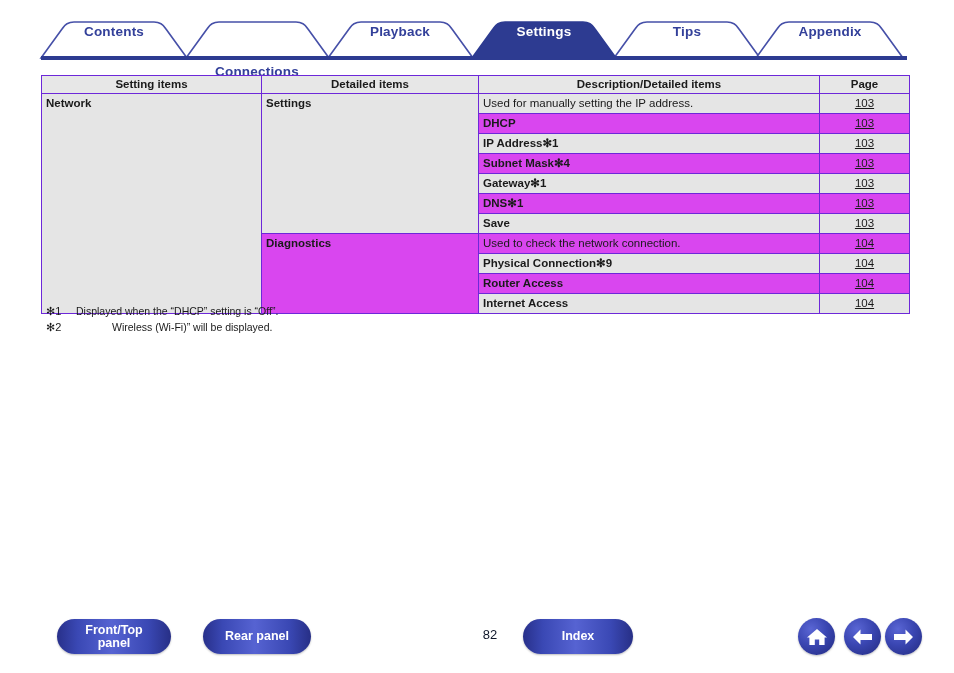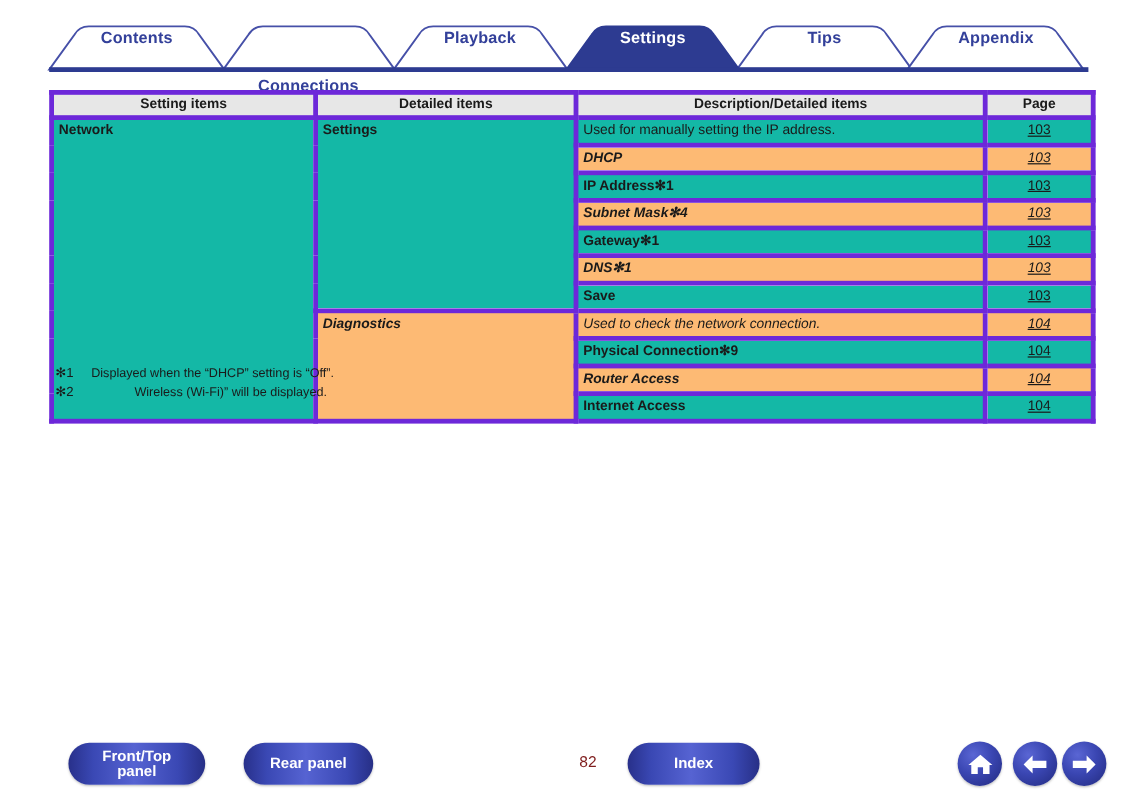--- a/index.html
+++ b/index.html
@@ -47,42 +47,42 @@
     border-collapse: collapse;
     table-layout: fixed;
     font-size: 11.5px;
   }
   #spec-table col.c-setting   { width: 220px; }
   #spec-table col.c-detailed  { width: 217px; }
   #spec-table col.c-desc      { width: 341px; }
   #spec-table col.c-page      { width: 90px;  }
 
   #spec-table th, #spec-table td {
-    border: 4px solid #6d28d9;
+    border: 1px solid #6d28d9;
     padding: 0;
     vertical-align: top;
   }
   #spec-table thead th {
     background: #e7e7e7;
     text-align: center;
     font-weight: bold;
     font-size: 11.5px;
     height: 17px;
     line-height: 17px;
     padding: 0 3px;
   }
   #spec-table tbody td {
     height: 19px;
     line-height: 19px;
     padding: 0 0 0 4px;
-    background: #14b8a6;
+    background: #e5e5e5;
     white-space: nowrap;
     overflow: hidden;
   }
-  #spec-table tbody td.shaded { background: #fdba74; font-style: italic; }
+  #spec-table tbody td.shaded { background: #d946ef; }
   #spec-table tbody td.bold   { font-weight: bold; }
   #spec-table tbody td.page {
     text-align: center;
     padding: 0;
   }
   #spec-table tbody td.group {
     vertical-align: top;
     font-weight: bold;
   }
   .pagelink {
@@ -141,21 +141,21 @@
   #pill-remote { left: 330px; width: 115px; top: 7px; }
   #pill-index  { left: 510px; width: 110px; top: 7px; }
 
   #page-number {
     position: absolute;
     left: 466px;
     top: 15px;
     width: 22px;
     text-align: center;
     font-size: 13px;
-    color: #7f1d1d;
+    color: #0f172a;
   }
 
   .circle-btn {
     position: absolute;
     top: 6px;
     width: 37px;
     height: 37px;
     border-radius: 50%;
     background: radial-gradient(circle at 35% 30%, #5a66d4 0%, #3a46b2 45%, #222a7e 100%);
     display: flex;

